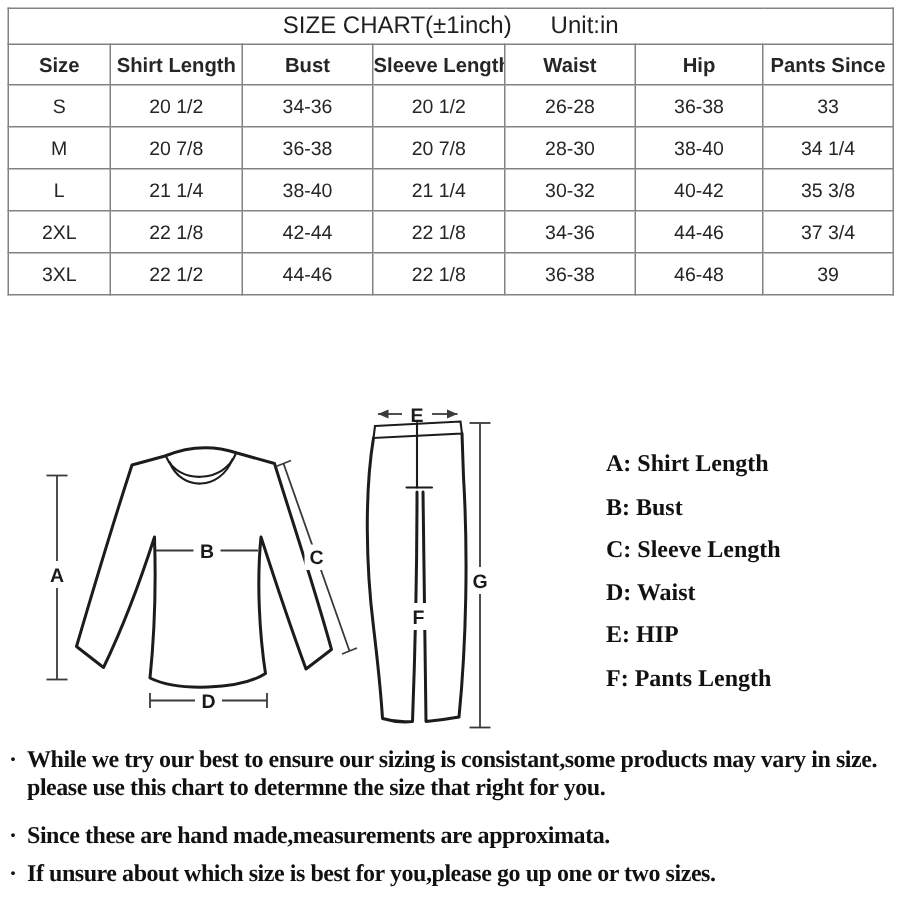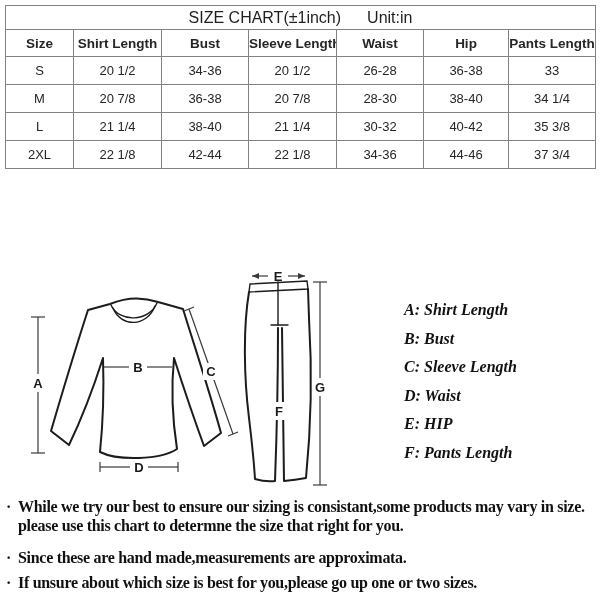--- a/index.html
+++ b/index.html
@@ -23,21 +23,21 @@
   svg.diagram { position:absolute; left:0; top:258px; }
   .garment { fill:none; stroke:#1c1c1c; stroke-width:2; stroke-linejoin:round; stroke-linecap:round; }
   .garment-thin { fill:none; stroke:#1c1c1c; stroke-width:1.4; stroke-linecap:round; }
   .measure { stroke:#3a3a3a; stroke-width:1.2; fill:none; }
   .measure-arrow { fill:#3a3a3a; stroke:none; }
   .diag-label { font-family:"Liberation Sans", sans-serif; font-size:13px;
                 font-weight:bold; fill:#1a1a1a; text-anchor:middle; }
   .label-bg { fill:#ffffff; stroke:none; }
 
   
-  .legend { position:absolute; left:404px; top:302px;font-style:italic; }
+  .legend { position:absolute; left:404px; top:302px; }
   .legend-item { font-family:"Liberation Serif", serif; font-weight:bold;
                  font-size:16px; color:#111; height:16px; line-height:16px;
                  margin-bottom:12.5px; white-space:nowrap; }
 
   
   .notes { position:absolute; left:6px; top:494px; width:592px;
            font-family:"Liberation Serif", serif; font-weight:bold; color:#111; }
   .note { display:flex; align-items:flex-start; }
   .note .bullet { width:12px; font-size:16px; line-height:19px; flex:0 0 12px; }
   .note .note-text { font-size:16px; line-height:19px; letter-spacing:-0.3px; white-space:nowrap; }
@@ -69,21 +69,21 @@
           </span>
         </td>
       </tr>
       <tr class="head-row">
         <th>Size</th>
         <th>Shirt Length</th>
         <th>Bust</th>
         <th>Sleeve Length</th>
         <th>Waist</th>
         <th>Hip</th>
-        <th>Pants Length</th>
+        <th>Pants Since</th>
       </tr>
       <tr class="data-row">
         <td>S</td>
         <td>20 1/2</td>
         <td>34-36</td>
         <td>20 1/2</td>
         <td>26-28</td>
         <td>36-38</td>
         <td>33</td>
       </tr>
@@ -106,20 +106,29 @@
         <td>35 3/8</td>
       </tr>
       <tr class="data-row">
         <td>2XL</td>
         <td>22 1/8</td>
         <td>42-44</td>
         <td>22 1/8</td>
         <td>34-36</td>
         <td>44-46</td>
         <td>37 3/4</td>
+      </tr>
+      <tr class="data-row">
+        <td>3XL</td>
+        <td>22 1/2</td>
+        <td>44-46</td>
+        <td>22 1/8</td>
+        <td>36-38</td>
+        <td>46-48</td>
+        <td>39</td>
       </tr>
     </tbody>
   </table>
 
   <svg class="diagram" width="400" height="242" viewBox="0 0 400 242">
 
     <g>
       <path class="garment" d="M 88 52
         L 110 46 Q 134 36 158 44 L 183 51
         C 196 93 210 135 221 175

